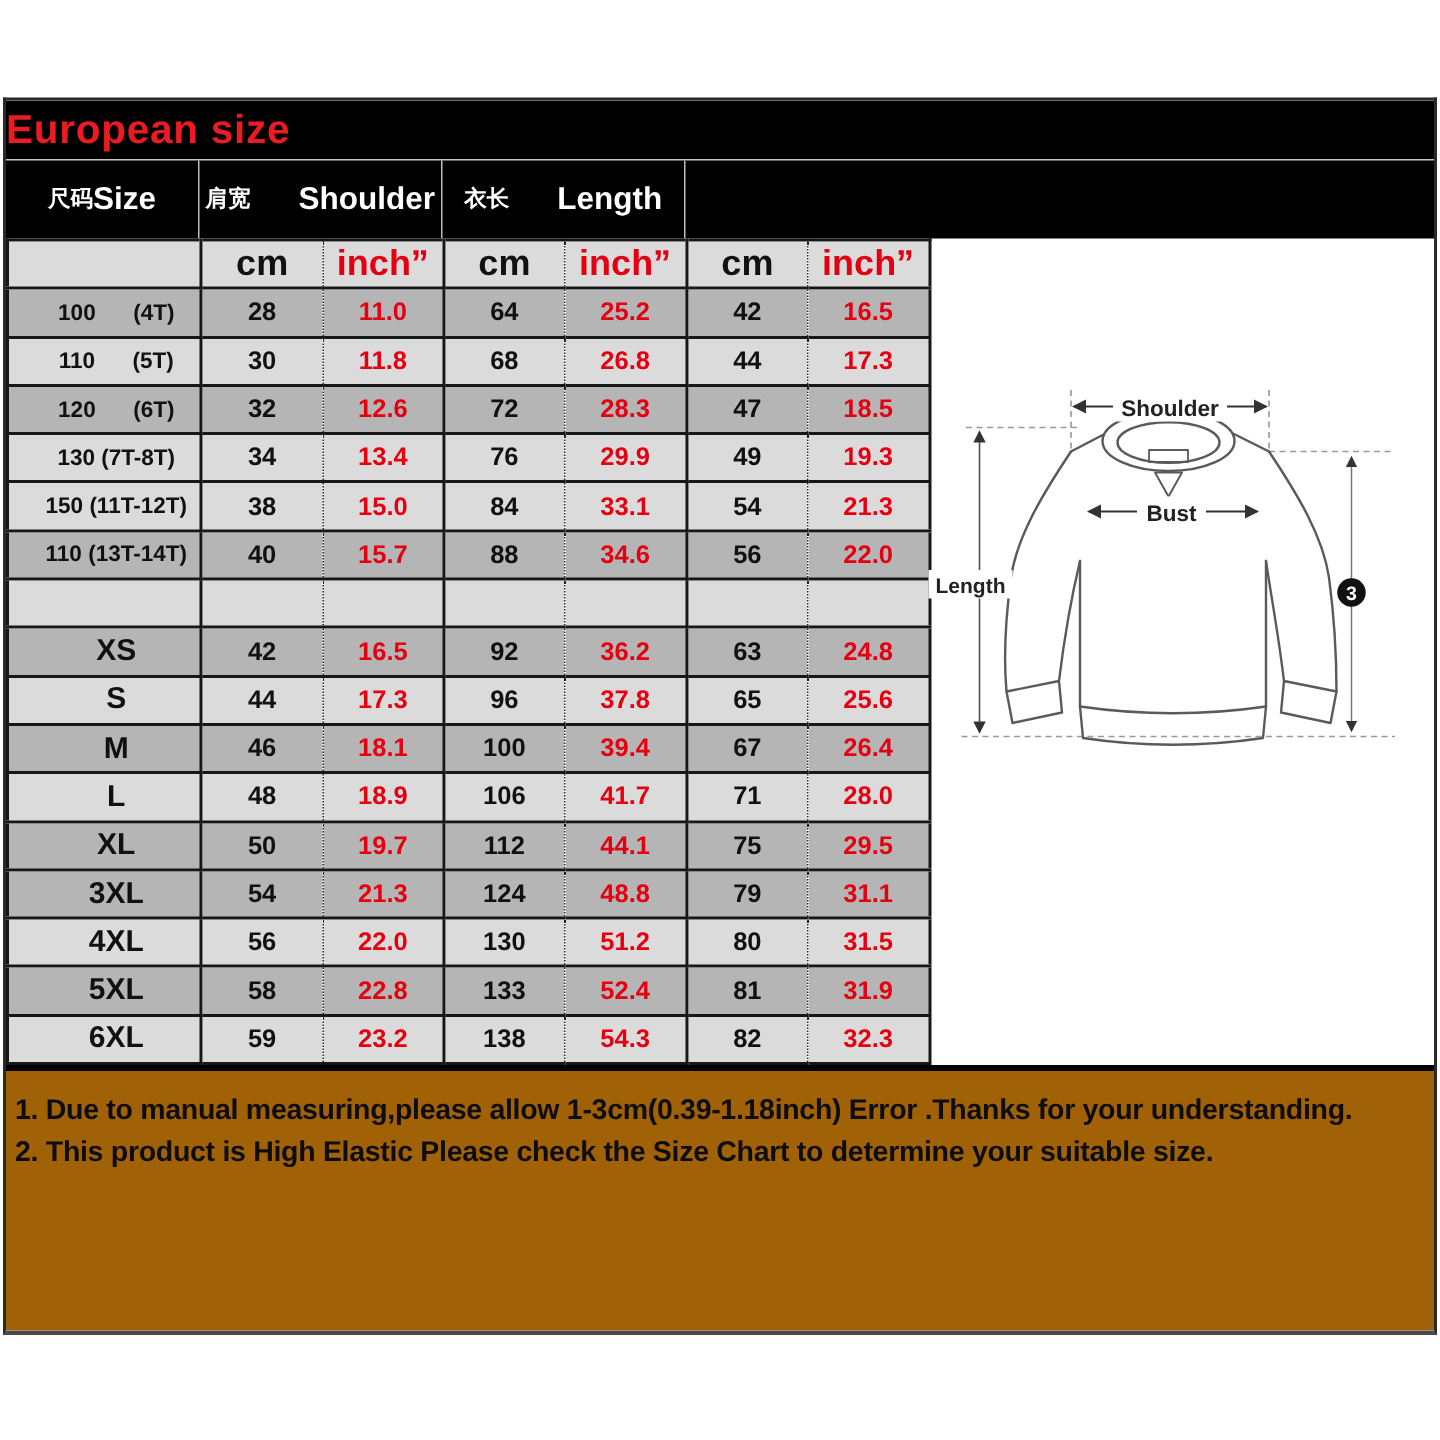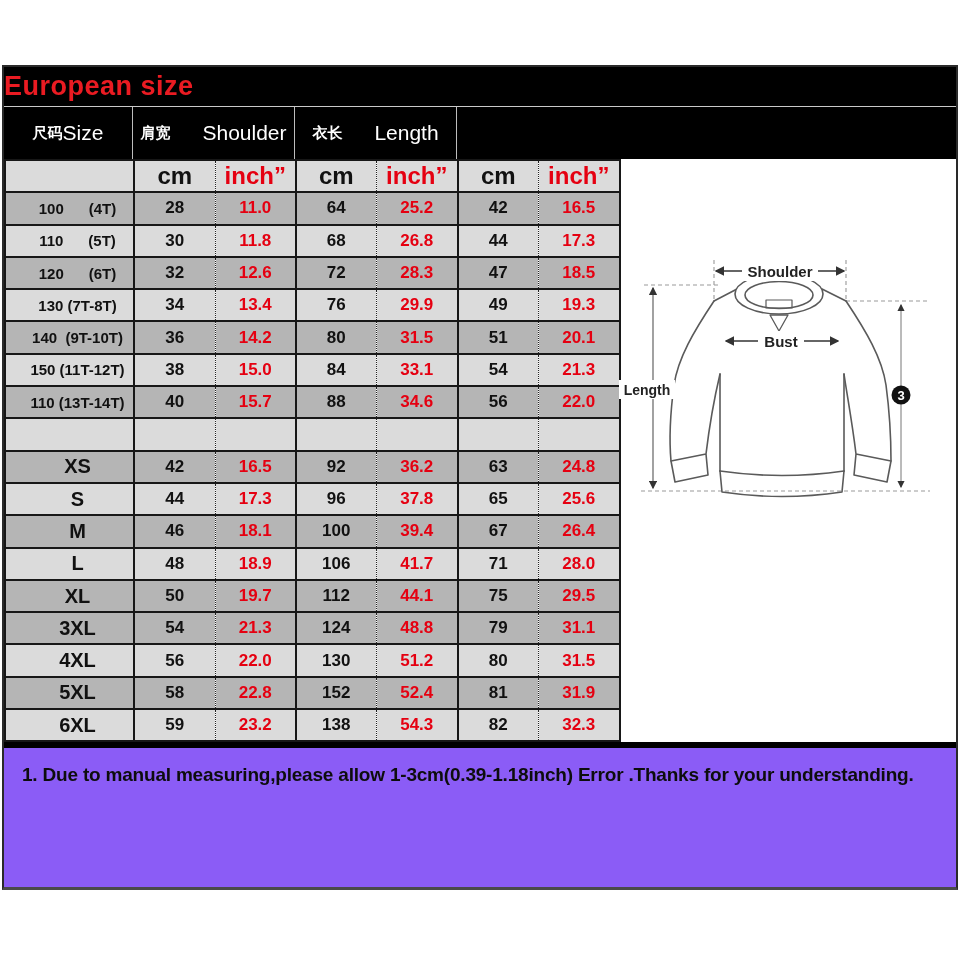--- a/index.html
+++ b/index.html
@@ -23,21 +23,21 @@
     width:615px;
     color:var(--title_red,#ea1b22);font-size:27px;font-weight:bold;letter-spacing:.5px;
   }
   .cols-row{height:52px;display:flex;}
   .hcell{
     box-sizing:border-box;border-right:1px solid #bdbdbd;
     display:flex;flex-direction:row;align-items:center;justify-content:center;
     line-height:1.08;
   }
   .hcell .zh{font-size:15px;font-weight:bold;}
-  .hcell .en{font-size:21px;font-weight:normal;}
+  .hcell .en{font-size:21px;font-weight:bold;}
   .hc-size{width:129px;}
   .hc-shoulder,.hc-bust,.hc-length{width:162px;gap:32px;}
   .hc-filler{flex:1;border-right:none;}
   
   table.size-table{
     border-collapse:collapse;table-layout:fixed;width:615px;flex:0 0 auto;
     border:2px solid #171717;
   }
   table.size-table td{
     box-sizing:border-box;height:32.3px;padding:0;text-align:center;vertical-align:middle;
@@ -51,22 +51,22 @@
   td:nth-child(1),td:nth-child(3),td:nth-child(5){border-right:2px solid #171717;}
   td:nth-child(2),td:nth-child(4),td:nth-child(6){border-right:1px dotted #222;}
   td.red, tr.data td:nth-child(3), tr.data td:nth-child(5), tr.data td:nth-child(7){
     color:var(--accent_red,#e50011);
   }
   tr.sub td.red{color:var(--accent_red,#e50011);}
   tr.data td:first-child{font-size:20px;padding-left:16px;}
   tr.kid td:first-child{font-size:15px;white-space:pre;}
   
   .notes{
-    flex:1 1 auto;border-top:6px solid #000000;box-sizing:border-box;
-    padding:13px 10px 0 18px;background:#8b5cf6;
+    flex:1 1 auto;border-top:4px solid #000000;box-sizing:border-box;
+    padding:13px 10px 0 6px;background:#a16207;
   }
   .notes p{margin:0;font-size:19px;font-weight:bold;color:#0d0d0d;line-height:28px;letter-spacing:-0.2px;}
   
   .diagram{position:absolute;left:616px;top:243px;width:330px;height:290px;}
   .diagram text{font-family:"Liberation Sans","DejaVu Sans",sans-serif;}
 </style>
 </head>
 <body>
 
 <div class="chart-box">
@@ -141,29 +141,20 @@
   </tr>
         <tr class="data light kid">
     <td>130 (7T-8T)</td>
     <td>34</td>
     <td>13.4</td>
     <td>76</td>
     <td>29.9</td>
     <td>49</td>
     <td>19.3</td>
   </tr>
-        <tr class="data dark kid">
-    <td>140  (9T-10T)</td>
-    <td>36</td>
-    <td>14.2</td>
-    <td>80</td>
-    <td>31.5</td>
-    <td>51</td>
-    <td>20.1</td>
-  </tr>
         <tr class="data light kid">
     <td>150 (11T-12T)</td>
     <td>38</td>
     <td>15.0</td>
     <td>84</td>
     <td>33.1</td>
     <td>54</td>
     <td>21.3</td>
   </tr>
         <tr class="data dark kid">
@@ -244,39 +235,40 @@
     <td>22.0</td>
     <td>130</td>
     <td>51.2</td>
     <td>80</td>
     <td>31.5</td>
   </tr>
         <tr class="data dark">
     <td>5XL</td>
     <td>58</td>
     <td>22.8</td>
-    <td>152</td>
+    <td>133</td>
     <td>52.4</td>
     <td>81</td>
     <td>31.9</td>
   </tr>
         <tr class="data light">
     <td>6XL</td>
     <td>59</td>
     <td>23.2</td>
     <td>138</td>
     <td>54.3</td>
     <td>82</td>
     <td>32.3</td>
   </tr>
       </tbody>
   </table>
 
   <div class="notes">
     <p>1. Due to manual measuring,please allow 1-3cm(0.39-1.18inch) Error .Thanks for your understanding.</p>
+    <p>2. This product is High Elastic Please check the Size Chart to determine your suitable size.</p>
   </div>
 </div>
 
 <svg class="diagram" viewBox="0 0 330 290">
   <defs>
     <marker id="ah" viewBox="0 0 10 10" refX="8.5" refY="5" markerWidth="7.5" markerHeight="7.5" orient="auto-start-reverse">
       <path d="M0,0 L10,5 L0,10 z" fill="#333"></path>
     </marker>
   </defs>
 

